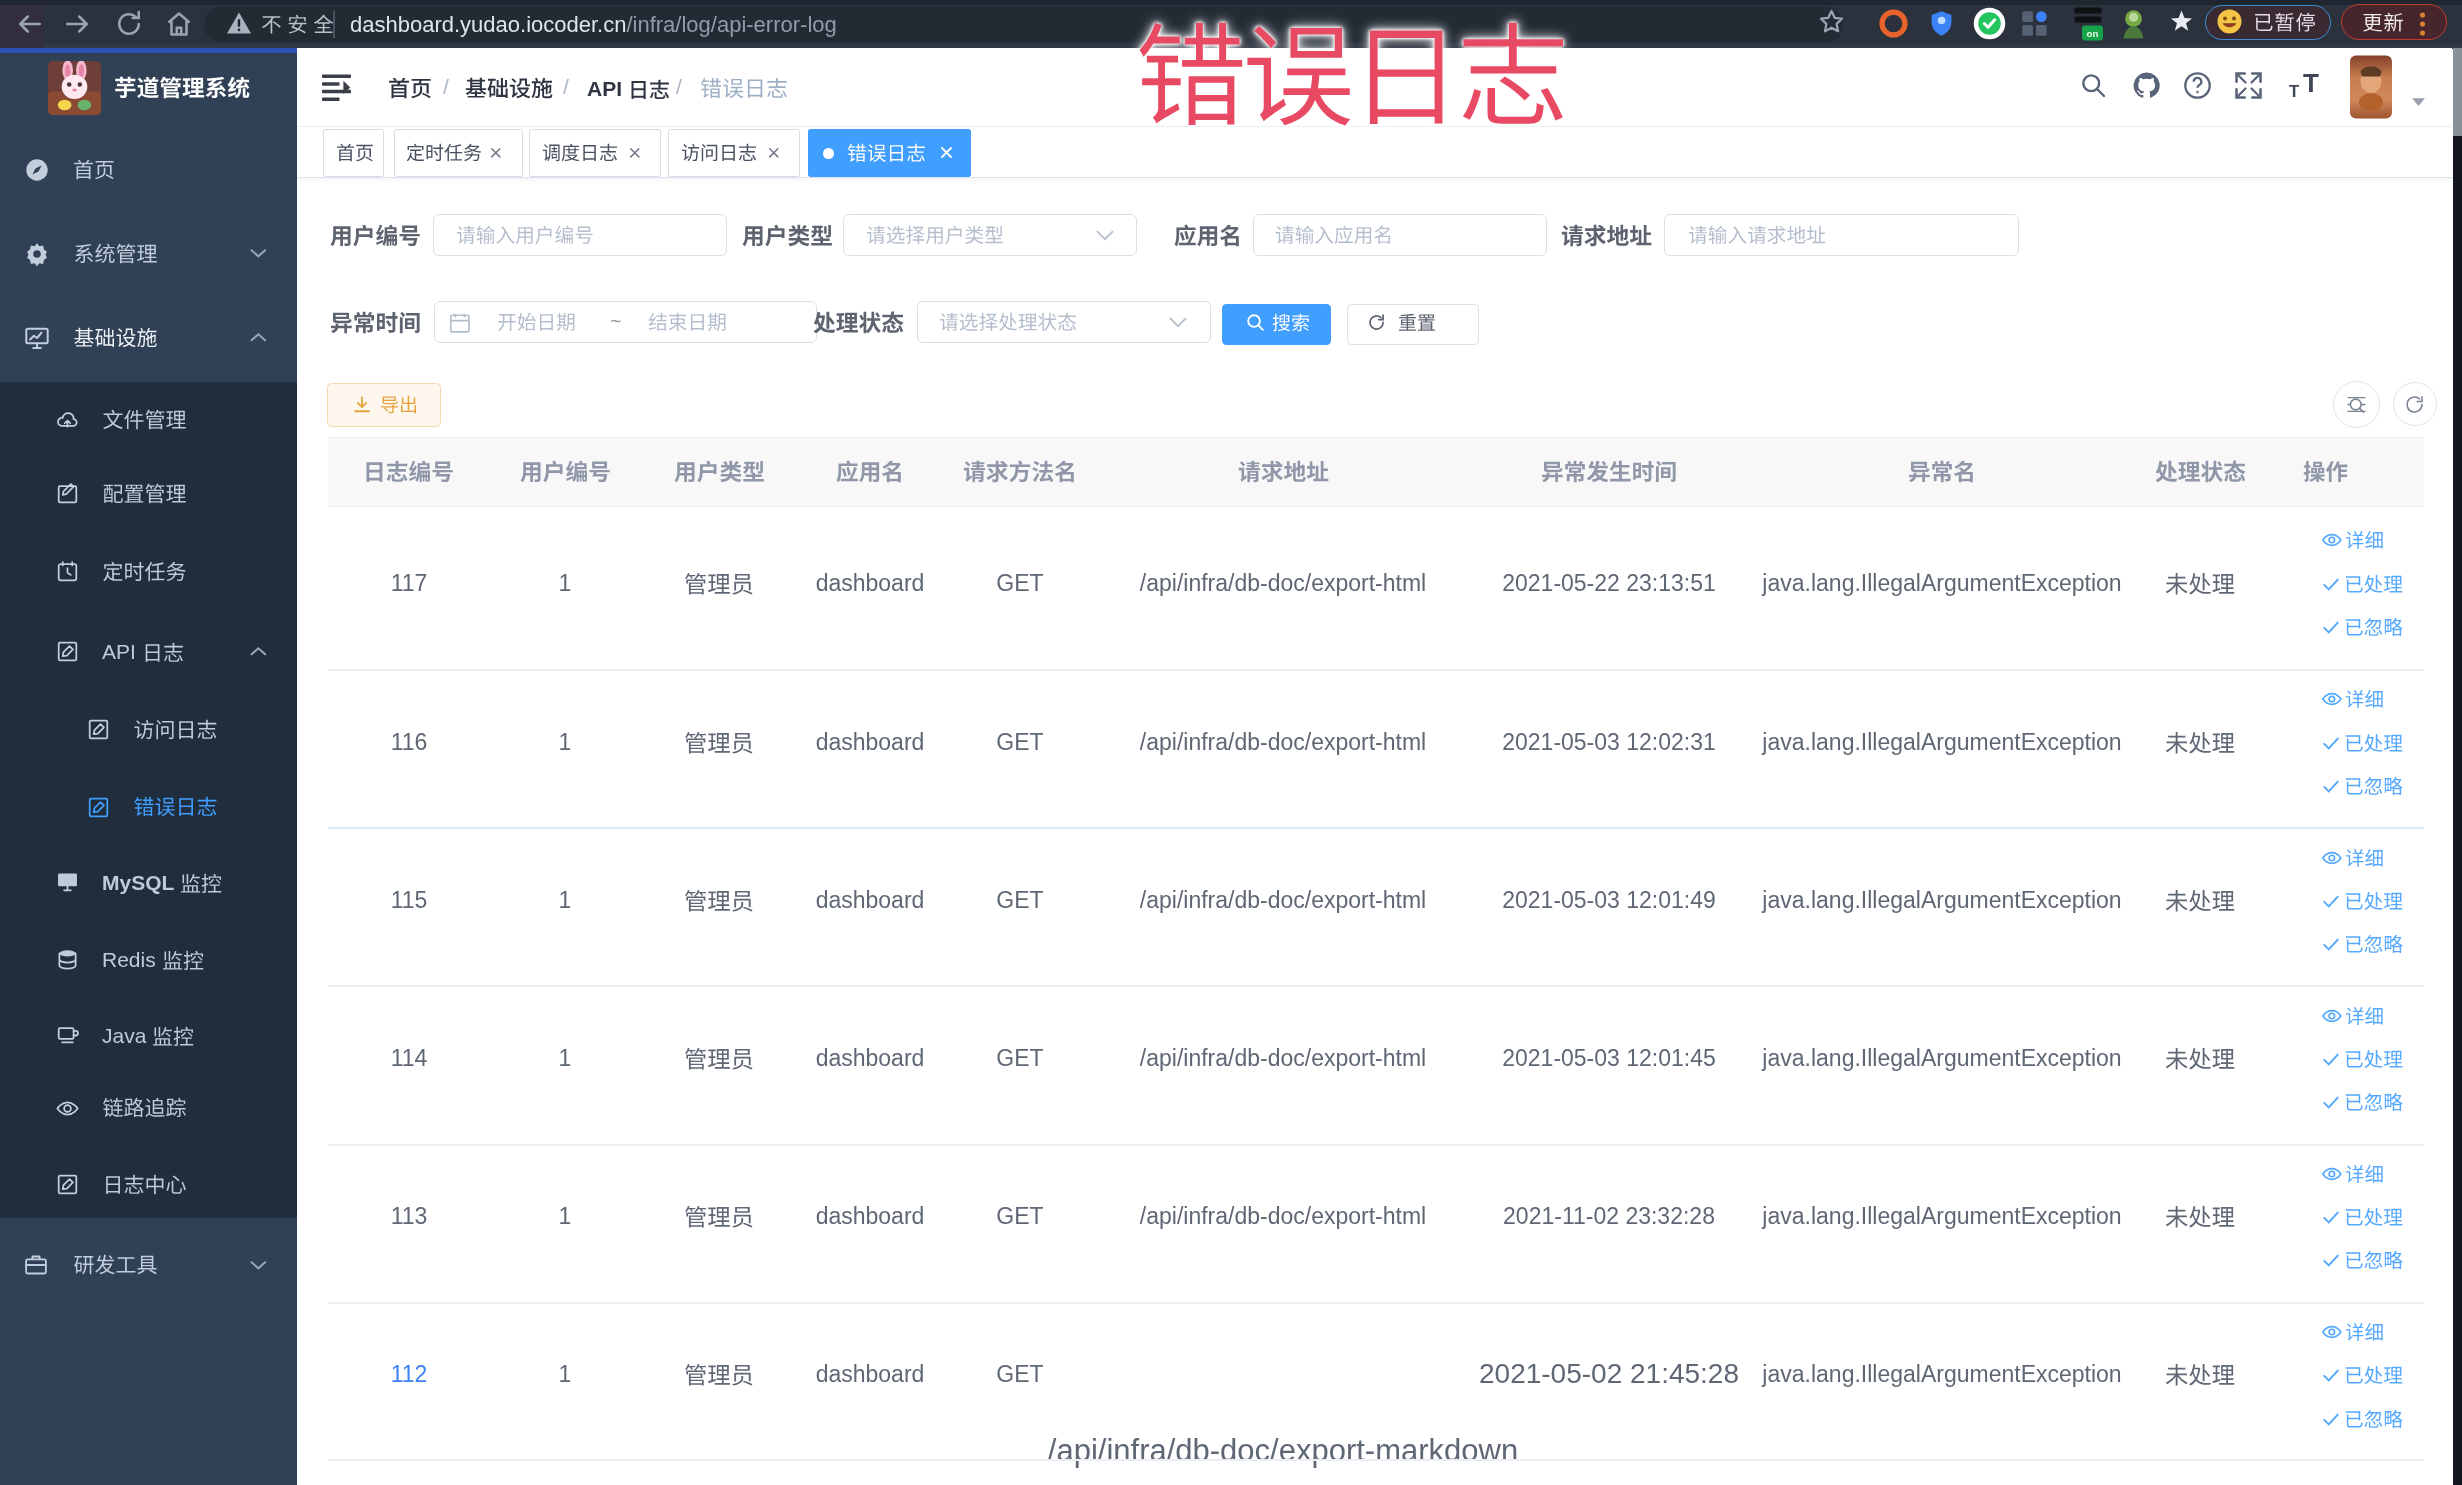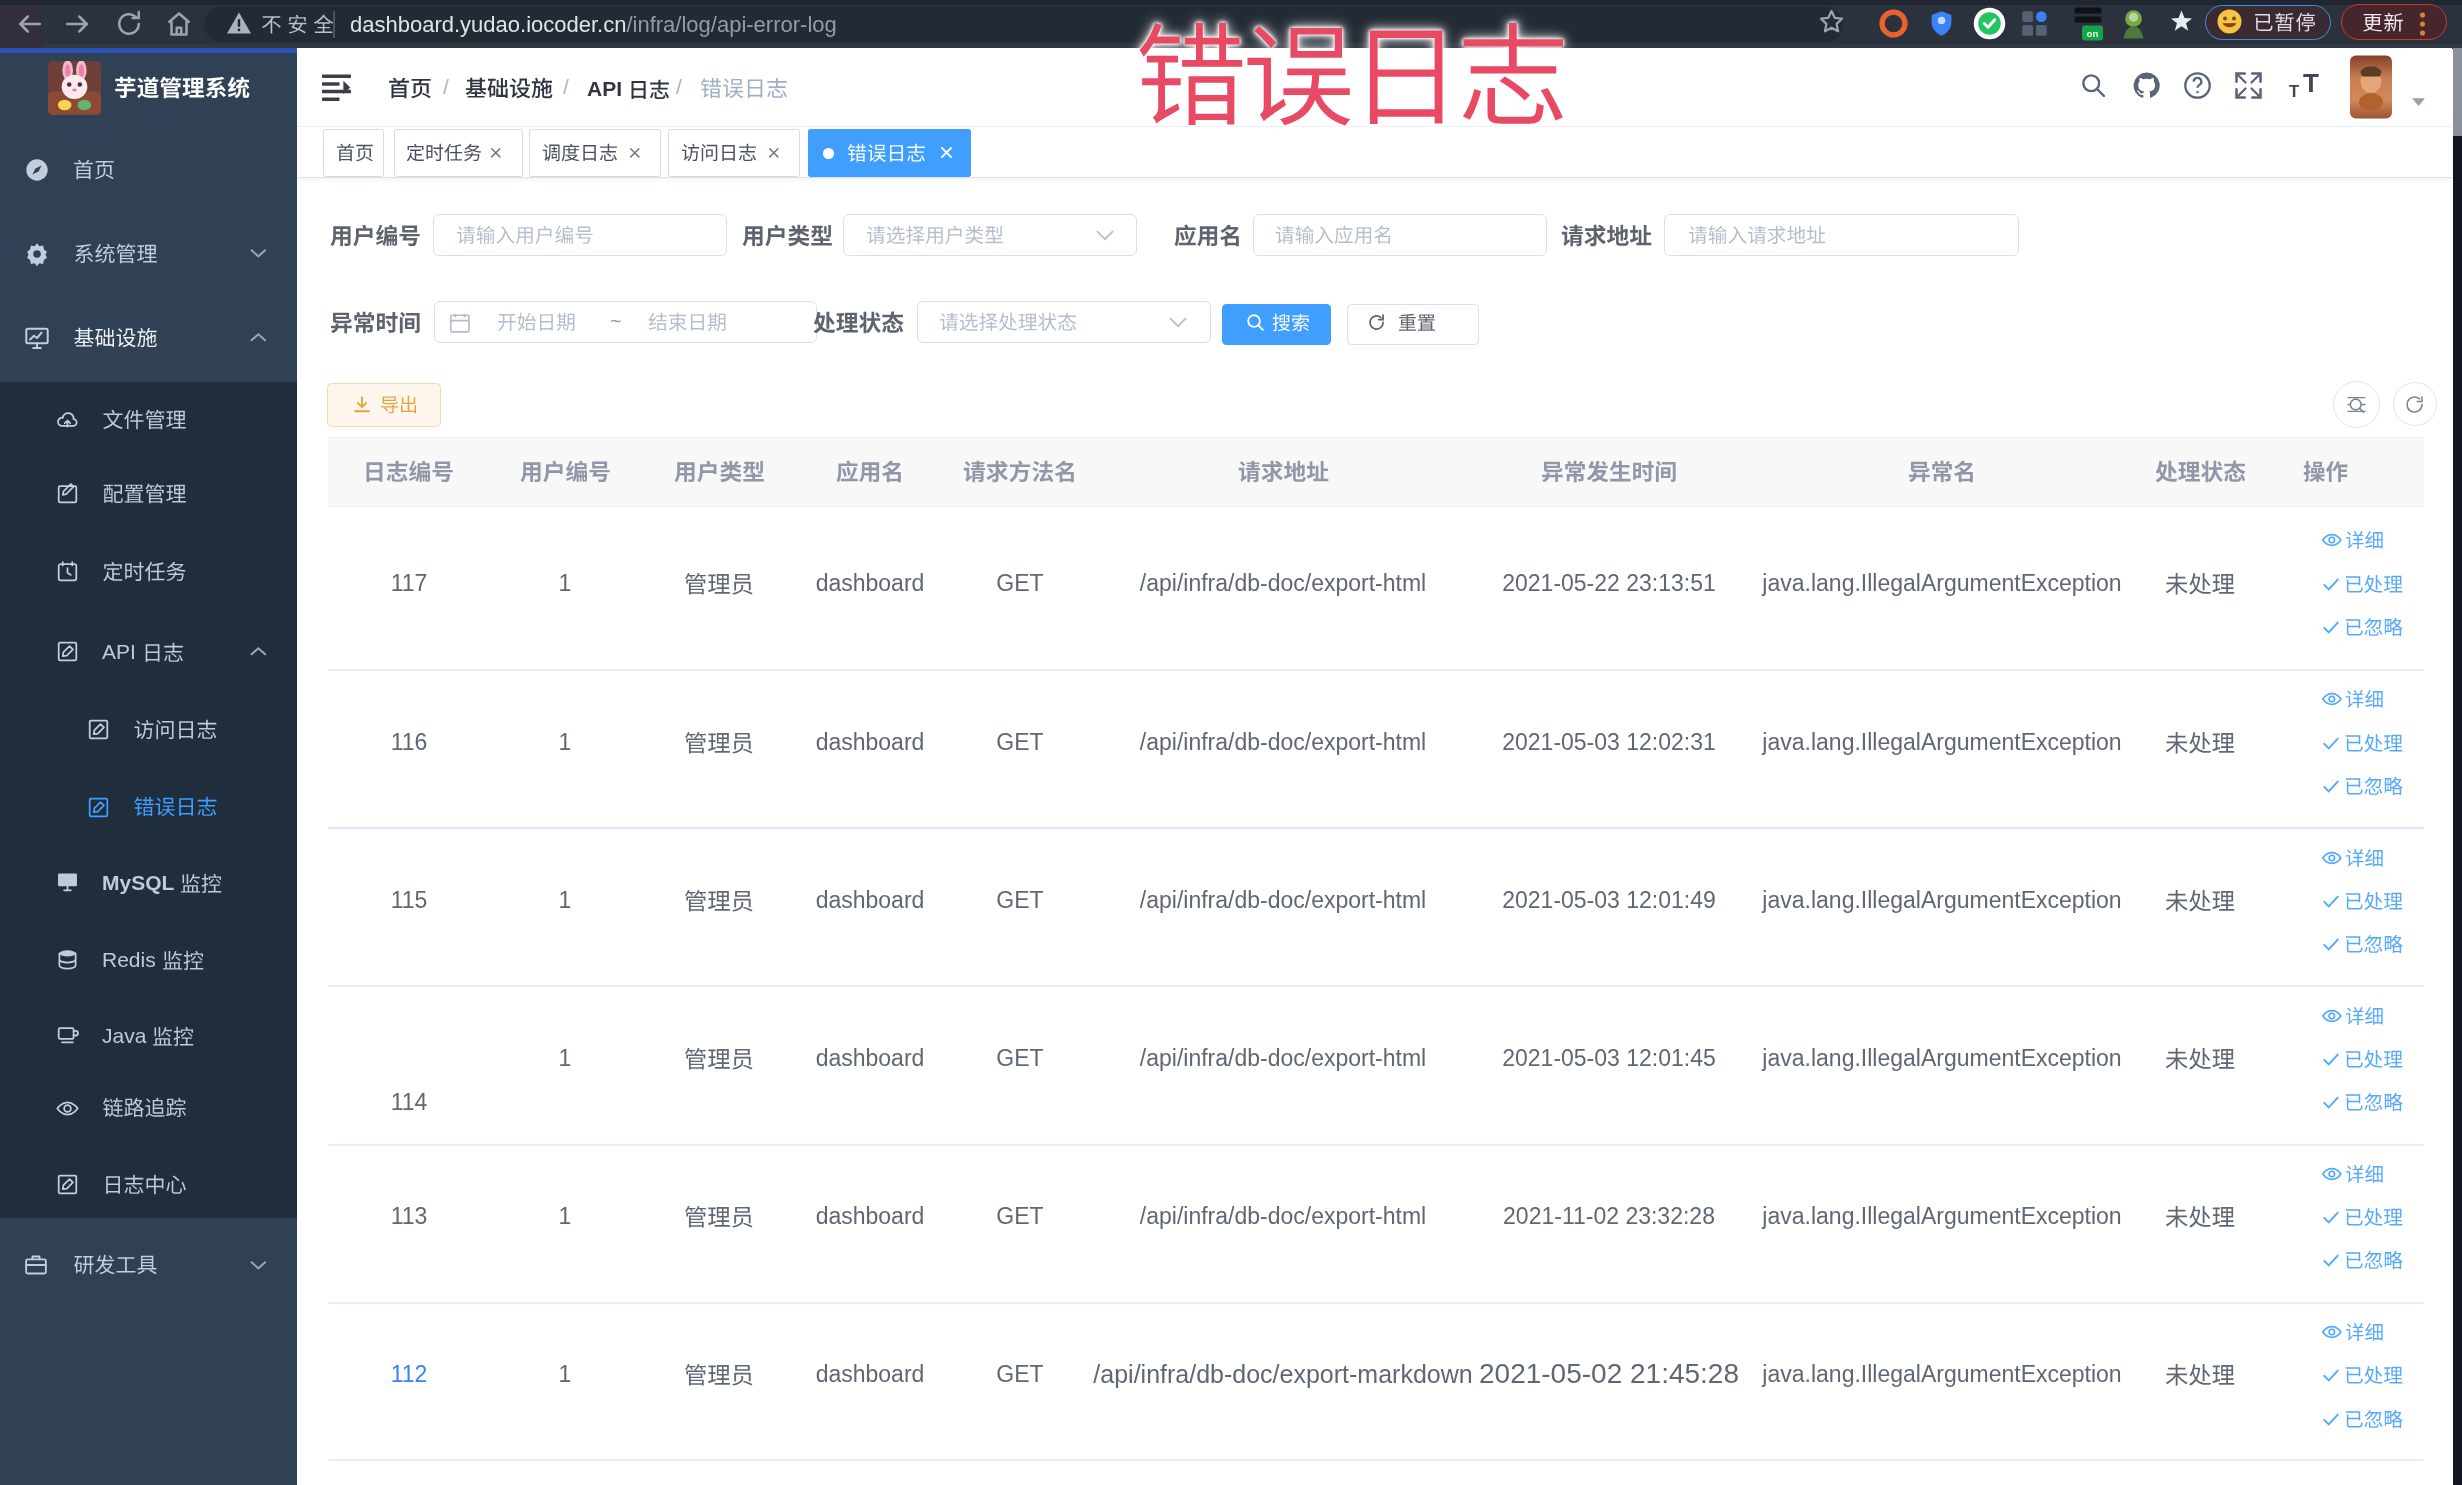--- a/index.html
+++ b/index.html
@@ -873,21 +873,21 @@
     <svg width="18" height="18" viewBox="0 0 24 24" fill="none" stroke="#54a8fd" stroke-width="2.6" stroke-linecap="round" style="flex:none;margin-right:3.8px">
       <path d="M3 13l6 6L21 6"></path>
     </svg>
     <svg width="59" height="19.7" viewBox="0 0 3000 1000" fill="#54a8fd" style="flex:none">
       <use href="#r5df2" xlink:href="#r5df2" x="0"></use>
       <use href="#r5ffd" xlink:href="#r5ffd" x="1000"></use>
       <use href="#r7565" xlink:href="#r7565" x="2000"></use>
     </svg>
   </div>
 <div class="b" style="left:328px;top:985px;width:2096px;height:1.5px;background:#ebeef5"></div>
-<div class="t" style="left:409px;top:1059px;font-size:23px;color:#5f6775;font-weight:400;transform:translate(-50%,-52%);margin-top:44px;">114</div>
+<div class="t" style="left:409px;top:1059px;font-size:23px;color:#5f6775;font-weight:400;transform:translate(-50%,-52%);">114</div>
 <div class="t" style="left:565px;top:1059px;font-size:23px;color:#5f6775;font-weight:400;transform:translate(-50%,-52%);">1</div>
 <svg class="z" style="left:684px;top:1047px;" width="70" height="23.5" viewBox="0 0 3000 1000" fill="#5f6775">
     <use href="#r7ba1" xlink:href="#r7ba1" x="0"></use>
     <use href="#r7406" xlink:href="#r7406" x="1000"></use>
     <use href="#r5458" xlink:href="#r5458" x="2000"></use>
   </svg>
 <div class="t" style="left:870px;top:1059px;font-size:23px;color:#5f6775;font-weight:400;transform:translate(-50%,-52%);">dashboard</div>
 <div class="t" style="left:1020px;top:1059px;font-size:23px;color:#5f6775;font-weight:400;transform:translate(-50%,-52%);">GET</div>
 <div class="t" style="left:1283px;top:1059px;font-size:23px;color:#5f6775;font-weight:400;transform:translate(-50%,-52%);">/api/infra/db-doc/export-html</div>
 <div class="t" style="left:1609px;top:1059px;font-size:23px;color:#5f6775;font-weight:400;transform:translate(-50%,-52%);">2021-05-03 12:01:45</div>
@@ -978,21 +978,21 @@
 <div class="b" style="left:328px;top:1302px;width:2096px;height:1.5px;background:#ebeef5"></div>
 <div class="t" style="left:409px;top:1375px;font-size:23px;color:#3b82f6;font-weight:400;transform:translate(-50%,-52%);">112</div>
 <div class="t" style="left:565px;top:1375px;font-size:23px;color:#5f6775;font-weight:400;transform:translate(-50%,-52%);">1</div>
 <svg class="z" style="left:684px;top:1363px;" width="70" height="23.5" viewBox="0 0 3000 1000" fill="#5f6775">
     <use href="#r7ba1" xlink:href="#r7ba1" x="0"></use>
     <use href="#r7406" xlink:href="#r7406" x="1000"></use>
     <use href="#r5458" xlink:href="#r5458" x="2000"></use>
   </svg>
 <div class="t" style="left:870px;top:1375px;font-size:23px;color:#5f6775;font-weight:400;transform:translate(-50%,-52%);">dashboard</div>
 <div class="t" style="left:1020px;top:1375px;font-size:23px;color:#5f6775;font-weight:400;transform:translate(-50%,-52%);">GET</div>
-<div class="t" style="left:1283px;top:1375px;font-size:25px;color:#5f6775;font-weight:400;transform:translate(-50%,-52%);">/api/infra/db-doc/export-markdown</div>
+<div class="t" style="left:1283px;top:1452px;font-size:31px;color:#5f6775;font-weight:400;transform:translate(-50%,-52%);">/api/infra/db-doc/export-markdown</div>
 <div class="t" style="left:1609px;top:1375px;font-size:28px;color:#5f6775;font-weight:400;transform:translate(-50%,-52%);">2021-05-02 21:45:28</div>
 <div class="t" style="left:1942px;top:1375px;font-size:23px;color:#5f6775;font-weight:400;transform:translate(-50%,-52%);">java.lang.IllegalArgumentException</div>
 <svg class="z" style="left:2165px;top:1363px;" width="70" height="23.5" viewBox="0 0 3000 1000" fill="#5f6775">
     <use href="#r672a" xlink:href="#r672a" x="0"></use>
     <use href="#r5904" xlink:href="#r5904" x="1000"></use>
     <use href="#r7406" xlink:href="#r7406" x="2000"></use>
   </svg>
 <div class="fr" style="left:2322px;top:1332px;transform:translateY(-50%);">
     <svg width="19.7" height="19.7" viewBox="0 0 26 26" fill="none" stroke="#54a8fd" stroke-width="2.2" style="flex:none;margin-right:3.8px">
       <path d="M1 13s5-7 12-7 12 7 12 7-5 7-12 7S1 13 1 13z"></path>

